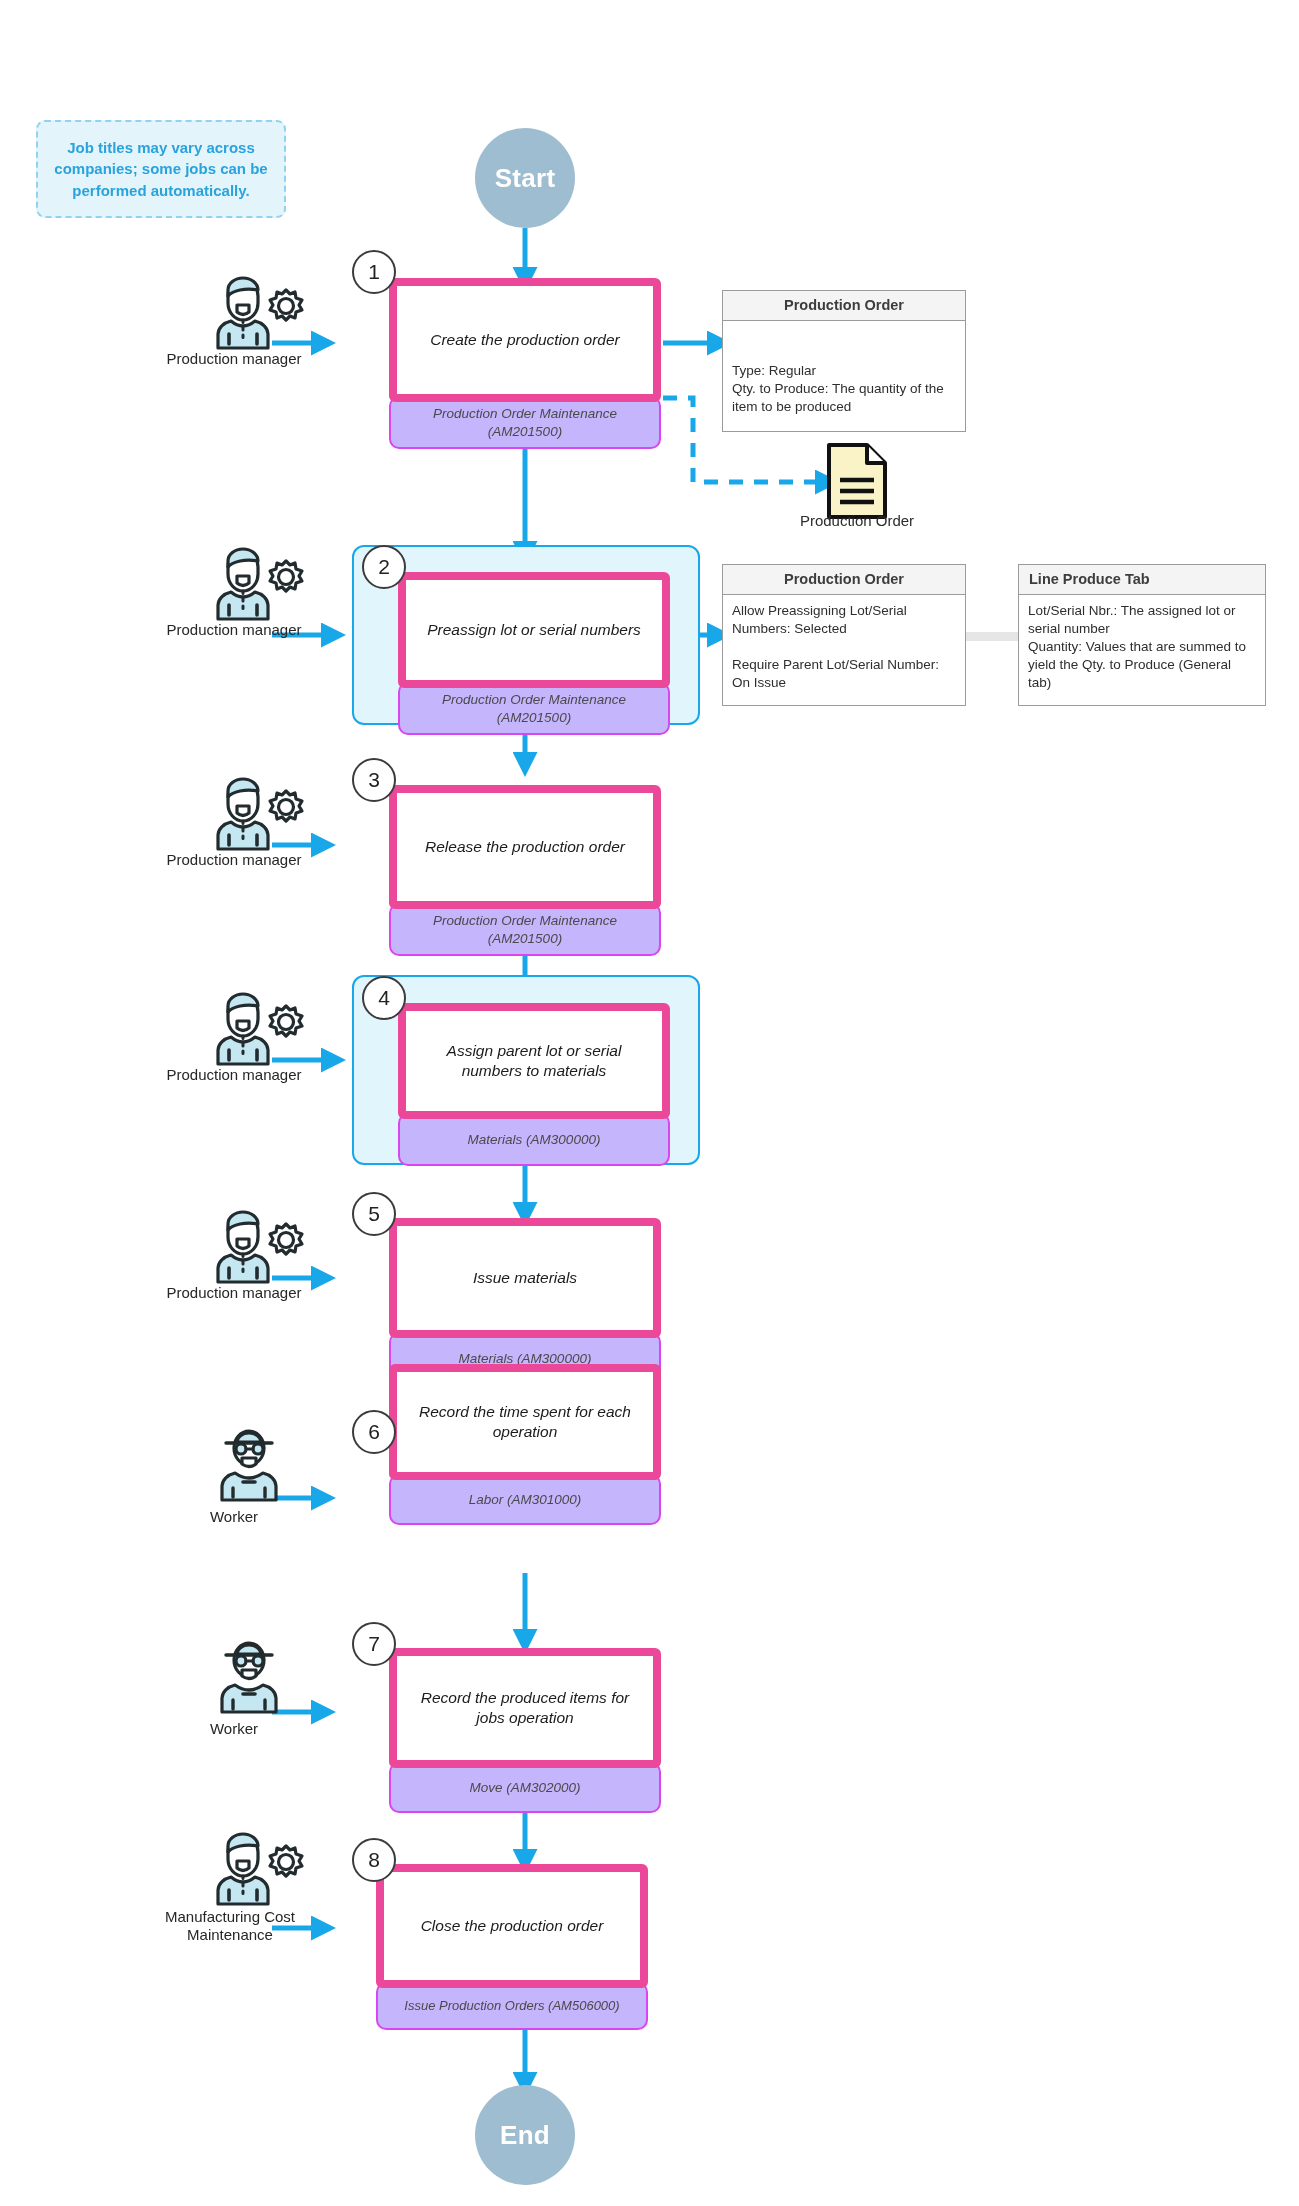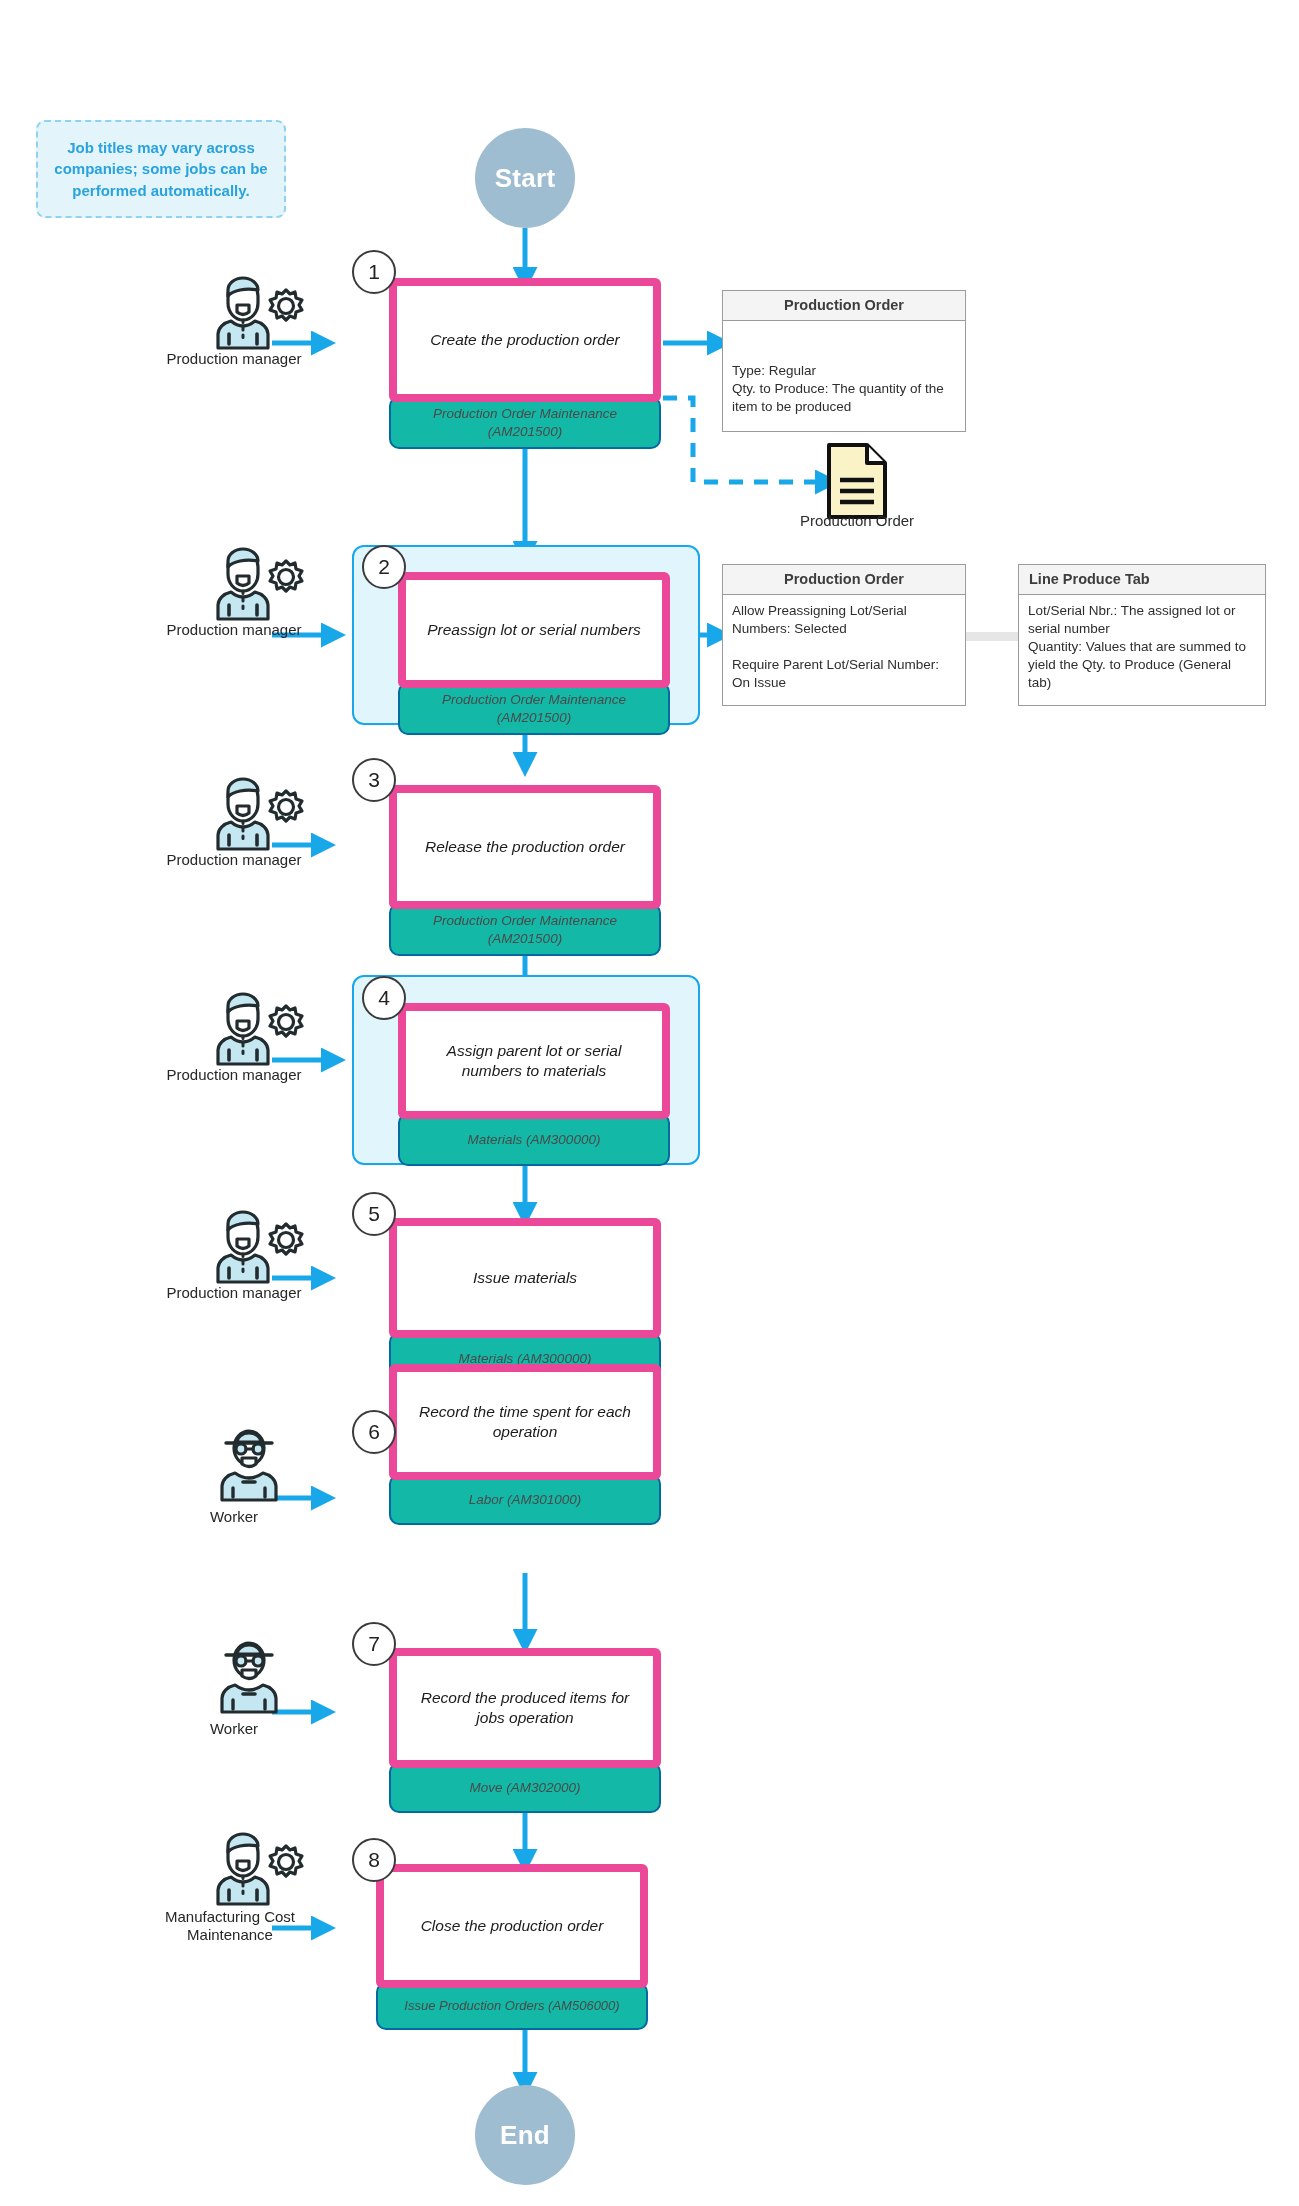--- a/index.html
+++ b/index.html
@@ -86,22 +86,22 @@
     text-align: center;
     font-size: 15.5px;
     color: #1c1c1c;
     line-height: 1.3;
     padding: 4px 12px;
     position: relative;
     z-index: 2;
     font-style: italic;
   }
   .step-screen {
-    background: #14b8a6;
-    border: 2px solid #0369a1;
+    background: #c4b5fd;
+    border: 2px solid #d946ef;
     border-radius: 10px;
     display: flex;
     align-items: center;
     justify-content: center;
     text-align: center;
     font-size: 13.5px;
     font-style: italic;
     color: #4a4a4a;
     line-height: 1.28;
     padding: 2px 15px;

